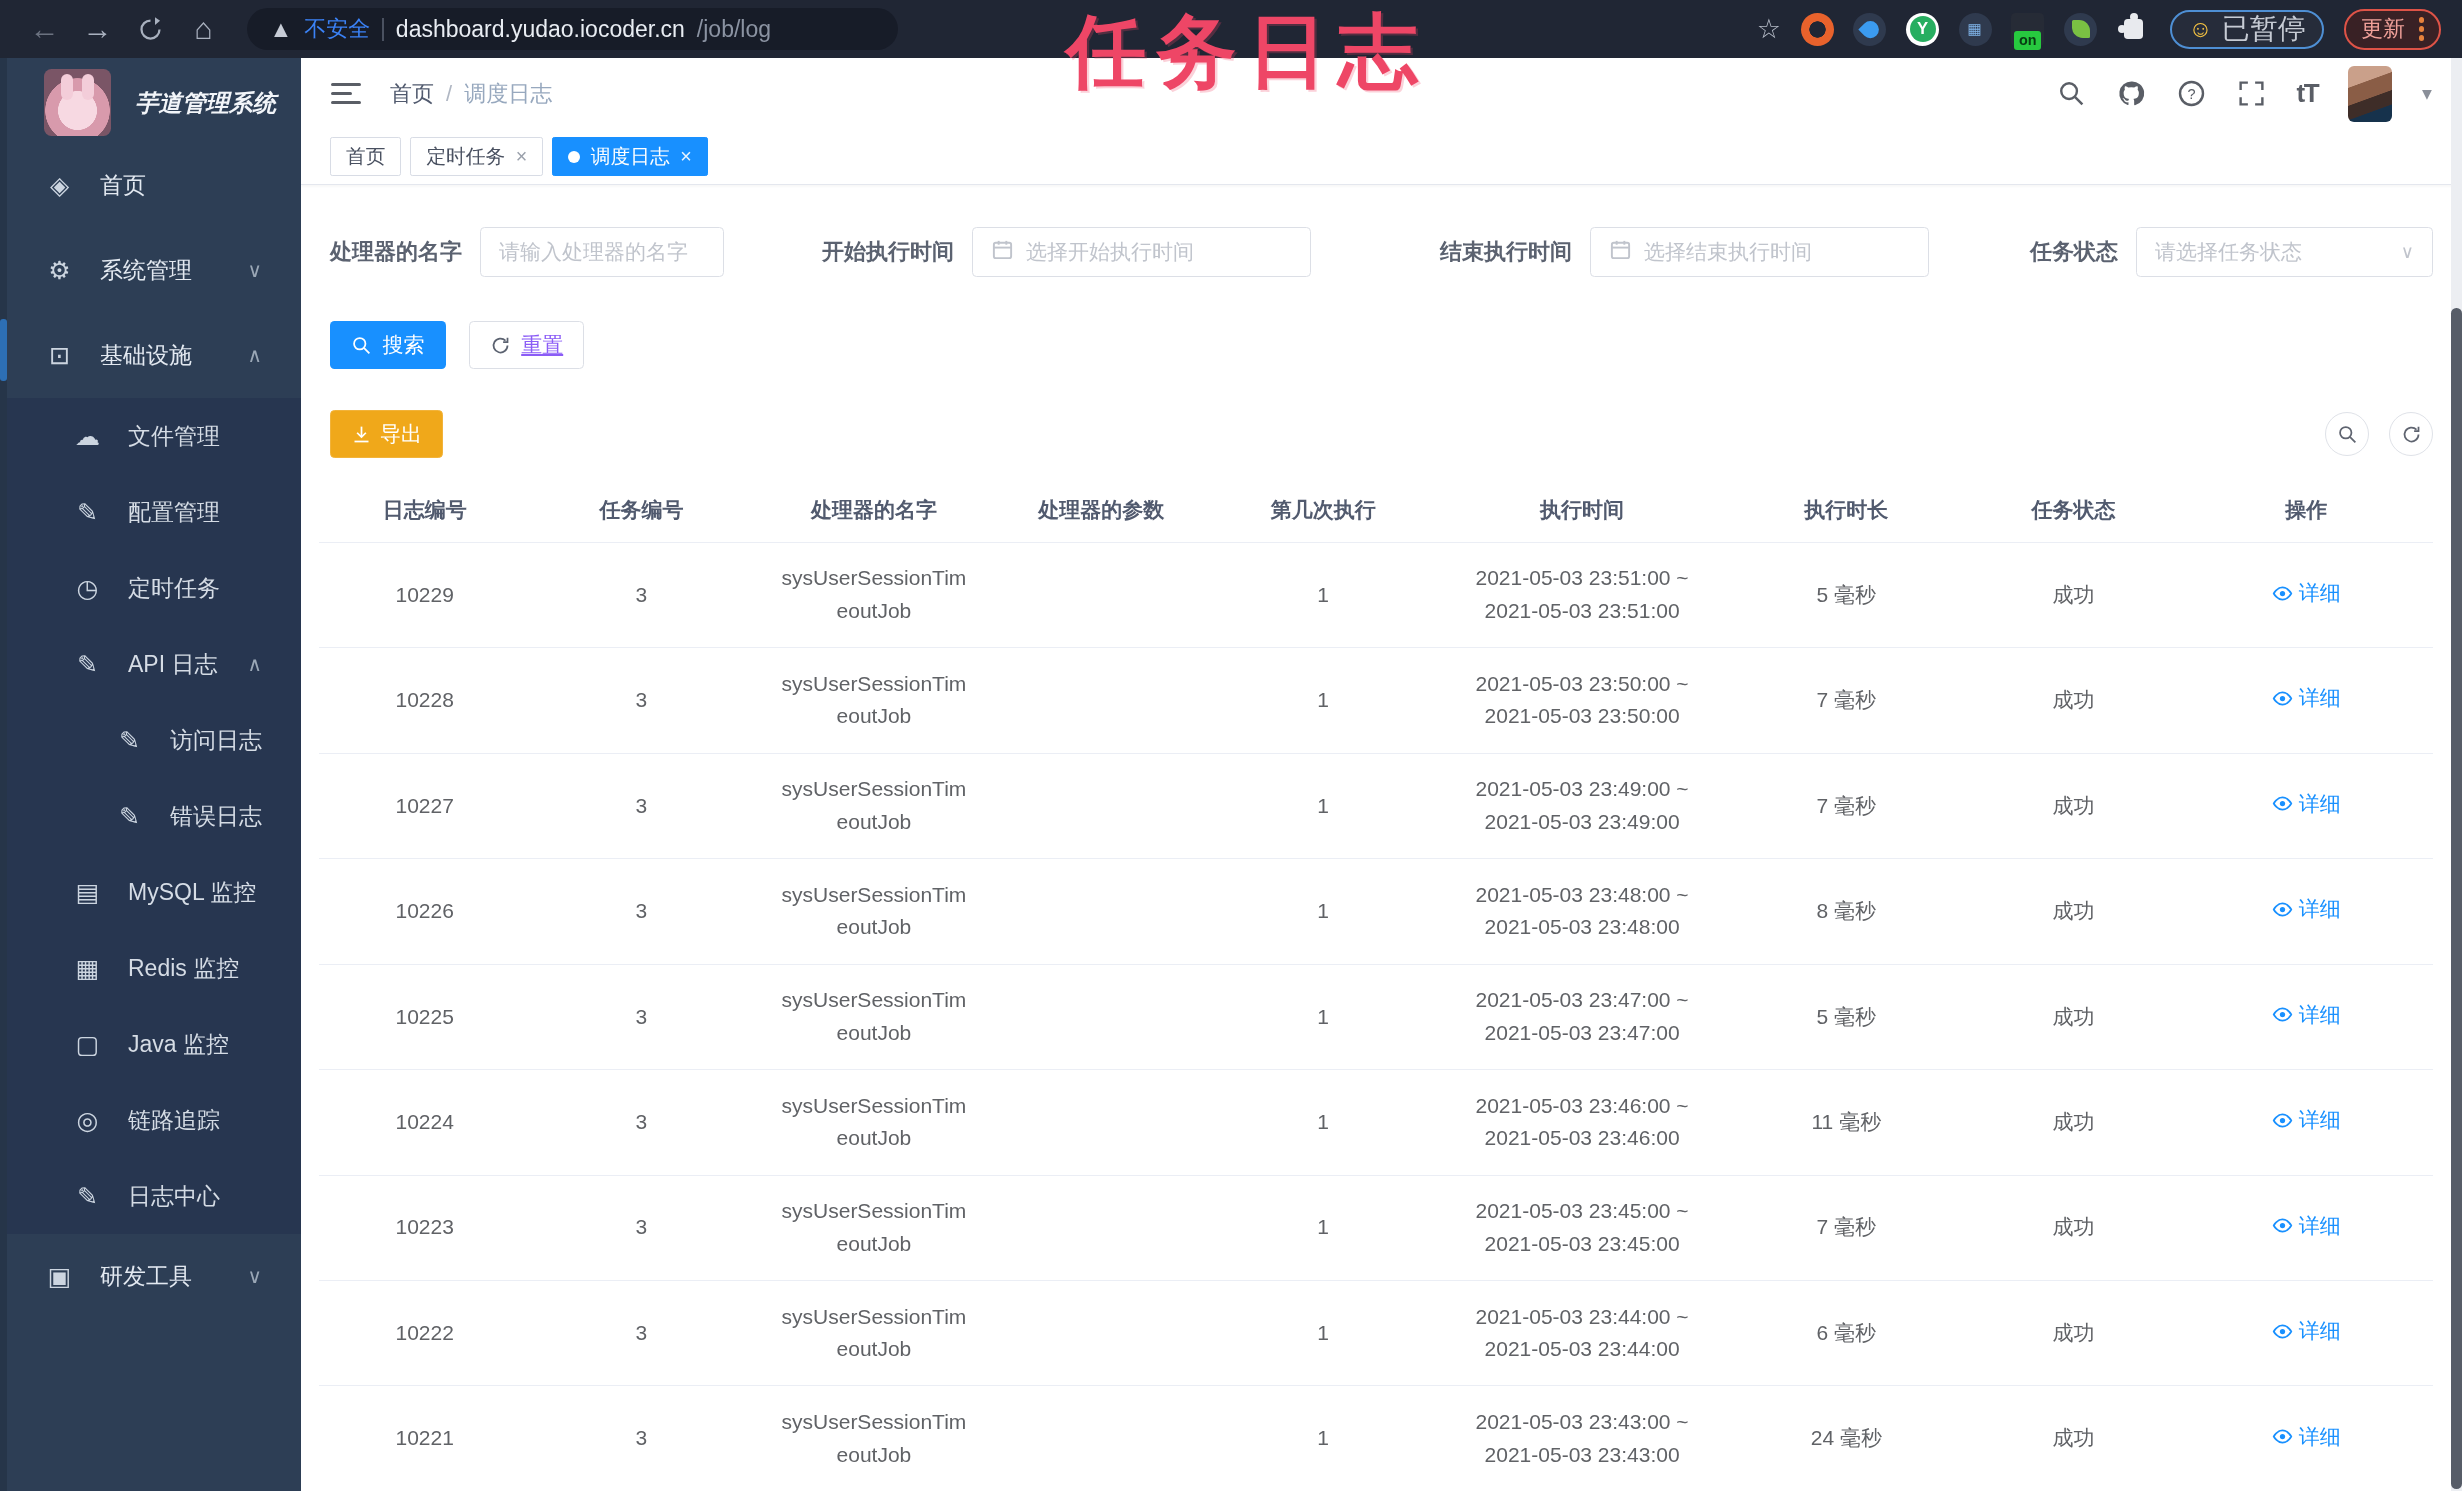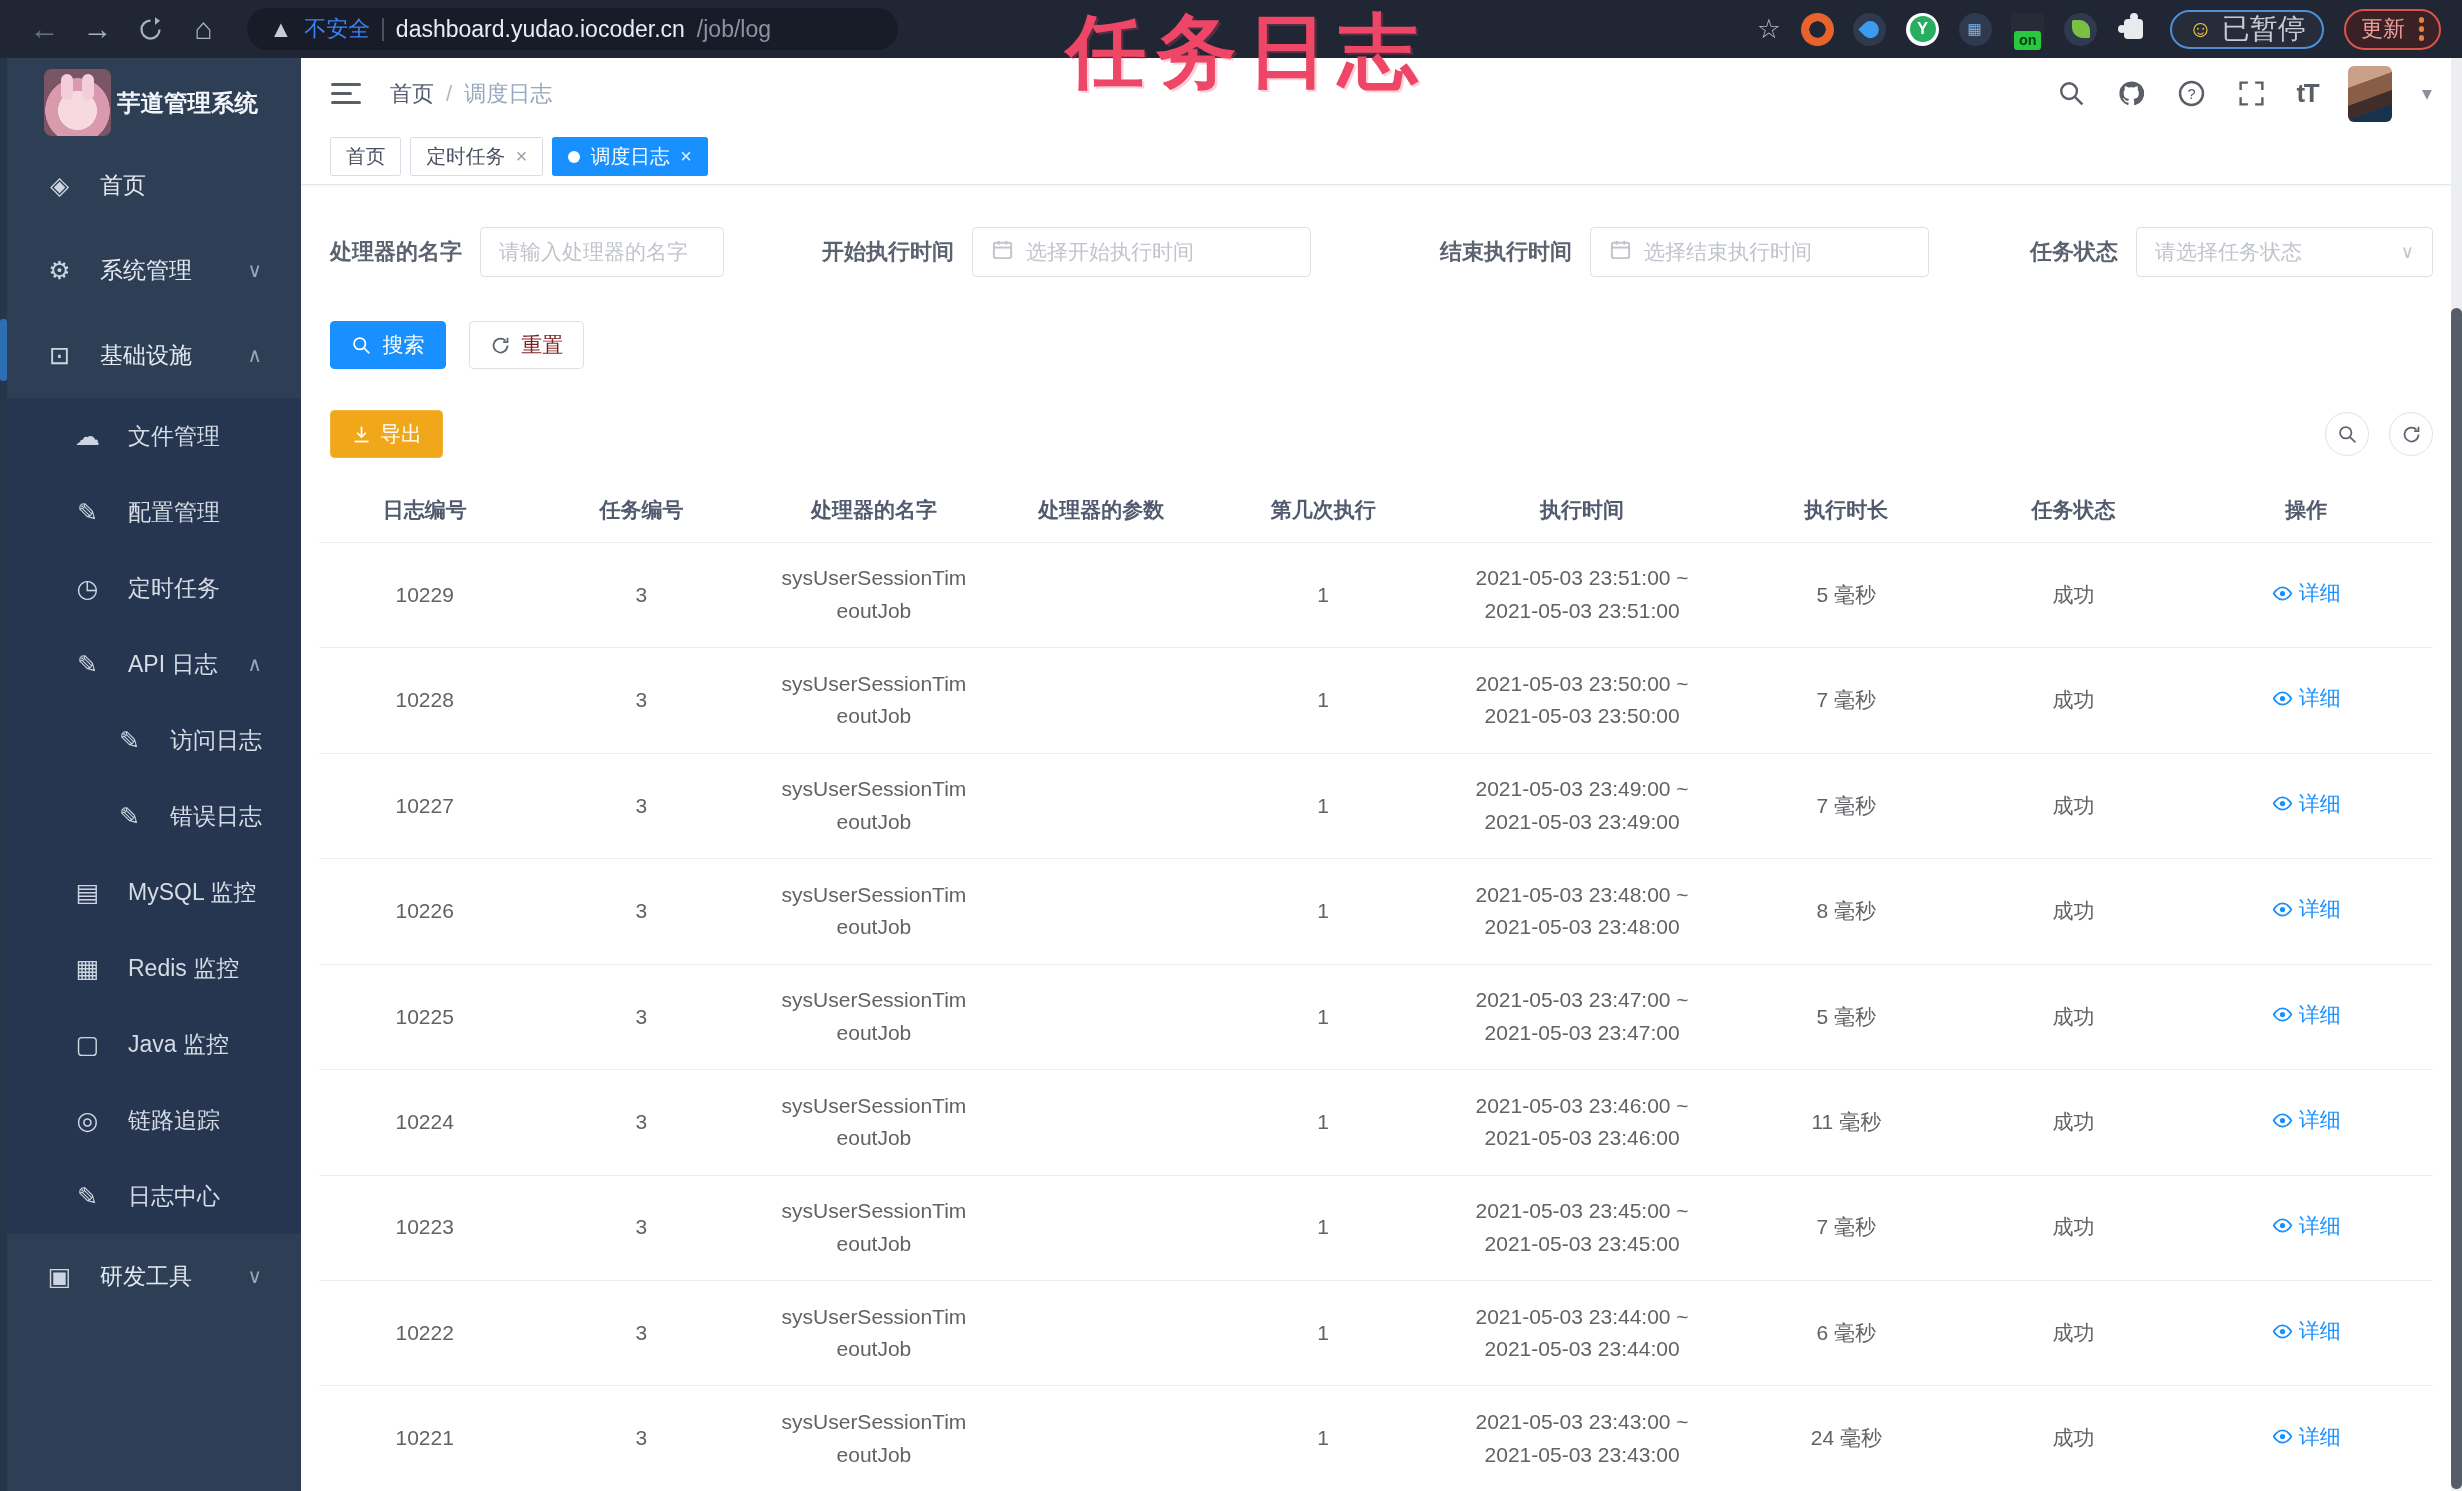--- a/index.html
+++ b/index.html
@@ -54,21 +54,21 @@
   .annotation { position:absolute; top:-1.5px; left:1066px; z-index:9; font-size:80px; font-weight:800;
                 color:#ee4666; letter-spacing:10.6px; text-shadow:2.3px 2.3px 0 rgba(238,70,102,.25); }
 
   
   .app { position:absolute; top:58px; left:0; right:0; bottom:0; display:flex; }
 
   
   .sidebar { position:relative; width:301px; background:#2d3e55; flex:0 0 auto; overflow:hidden; }
   .sb-scroll-track { position:absolute; left:0; top:0; bottom:0; width:6.8px; background:#263549; }
   .sb-scroll-thumb { position:absolute; left:0; top:261px; width:6.8px; height:62px; background:#2d6fb5; border-radius:3px; }
-  .logo-row { height:82px; display:flex; align-items:center; gap:6px; padding:7.6px 0 0 44px; }
+  .logo-row { height:82px; display:flex; align-items:center; gap:24px; padding:7.6px 0 0 44px;font-style:italic; }
   .logo-img { width:67px; height:67px; border-radius:7.6px; flex:0 0 auto; position:relative;
               background:radial-gradient(circle at 50% 62%, #f7d9e2 0 36%, #d89aac 37% 60%, #7a5566 61%); }
   .logo-img::before, .logo-img::after { content:""; position:absolute; top:4.5px; width:12px; height:26px;
               background:#f3cdd9; border-radius:6px; }
   .logo-img::before { left:16.7px; } .logo-img::after { right:16.7px; }
   .app-title { color:#f2f5f9; font-size:23.5px; font-weight:bold; white-space:nowrap; }
   .menu { list-style:none; margin-top:3px; }
   .menu-item { display:flex; align-items:center; height:85px; padding-left:42px; color:#e3e9f1;
                font-size:23px; cursor:pointer; position:relative; }
   .menu-item .mi-icon { width:35px; margin-right:23px; font-size:25px; color:#ccd5e0; text-align:center; flex:0 0 auto; }
@@ -118,21 +118,21 @@
   .sel-caret { margin-left:auto; color:#c0c4cc; font-size:18px; }
   .w-input { width:244px; } .w-date { width:339px; } .w-select { width:297px; }
   .sp1 { width:98px; } .sp2 { width:129px; } .sp3 { flex:1; min-width:76px; }
 
   
   .btn-row { display:flex; align-items:center; gap:23px; margin:44px 29px 0 29px; }
   .btn { height:48px; display:inline-flex; align-items:center; justify-content:center; gap:10.6px;
          padding:0 20px; border-radius:4.5px; font-size:21px; cursor:pointer; border:1.5px solid transparent; }
   .btn svg { width:21px; height:21px; }
   .btn-primary { background:#1890ff; color:#fff; }
-  .btn-plain { background:#fff; color:#7f1d1d; border-color:#dcdfe6; }
+  .btn-plain { background:#fff; color:#8b5cf6; border-color:#dcdfe6;text-decoration:underline; }
   .btn-warning { background:#f0a81a; color:#fff; border-color:#f2b33a;gap:8px; }
   .toolbar-row { display:flex; align-items:center; margin:41px 29px 0 29px; }
   .toolbar-right { margin-left:auto; display:flex; gap:19.7px; }
   .circle-btn { width:44px; height:44px; border-radius:50%; border:1.5px solid #dfe2e8; background:#fff;
                 display:flex; align-items:center; justify-content:center; color:#5f6470; cursor:pointer; }
   .circle-btn svg { width:21px; height:21px; }
 
   
   .table-wrap { margin:19.7px 29px 0 18px; }
   table { width:100%; border-collapse:collapse; table-layout:fixed; }

